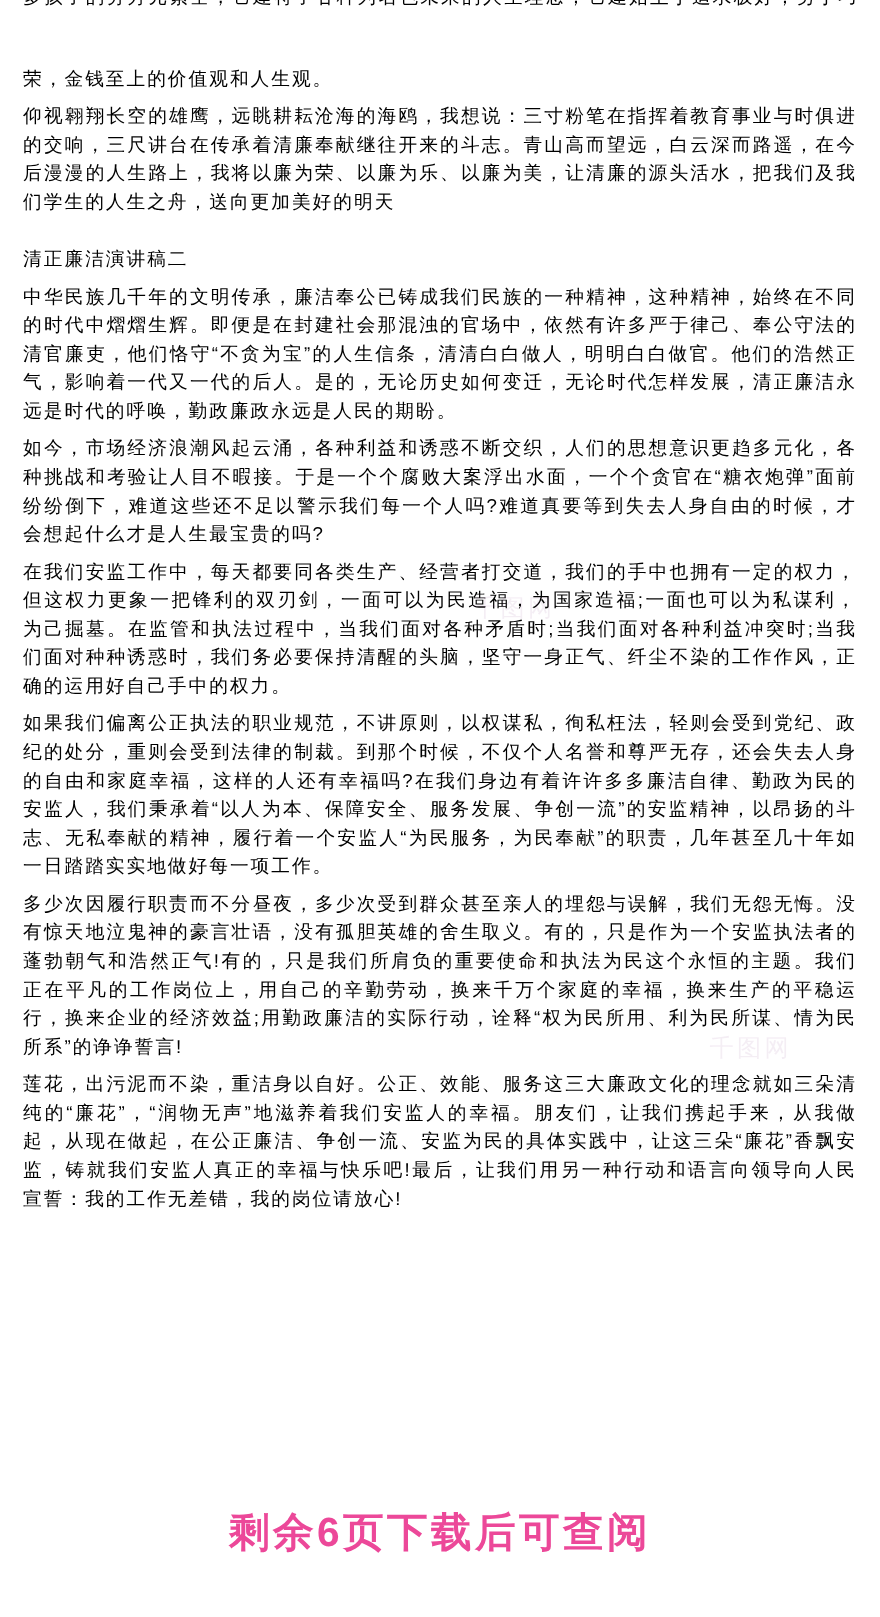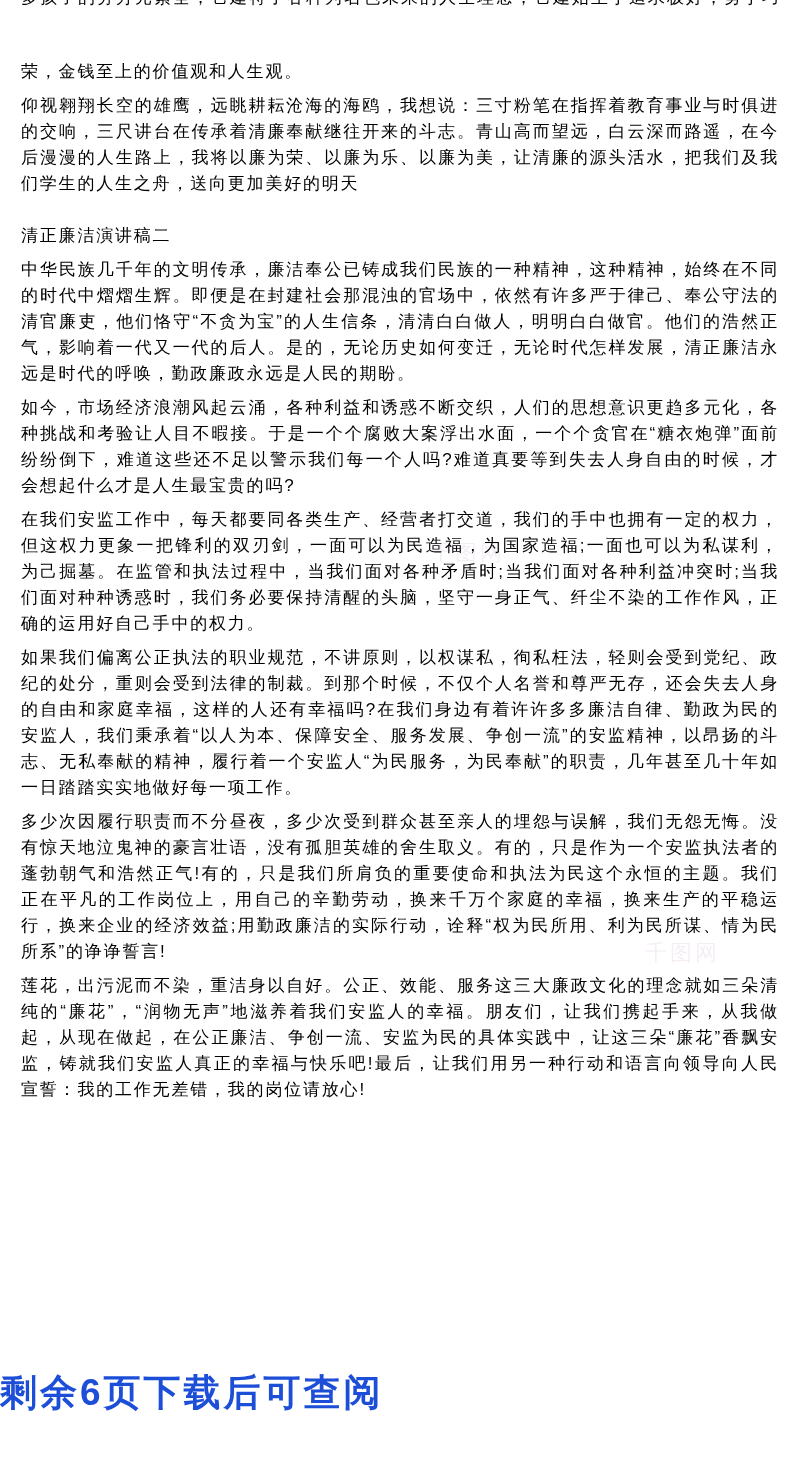--- a/index.html
+++ b/index.html
@@ -49,24 +49,25 @@
     pointer-events: none;
   }
   .wm1 { top: 538px; left: 430px; }
   .wm2 { top: 938px; left: 645px; }
   .footer {
     position: absolute;
     top: 1368px;
     left: 0;
     width: 100%;
     display: flex;
+    justify-content: center;
     align-items: baseline;
     font-size: 37px;
     font-weight: bold;
-    color: #1d4ed8;
+    color: #ec4899;
     letter-spacing: 3px;
   }
 </style>
 </head>
 <body>
 
 <div class="page">
 
   <div class="clipped-line">
     <span>多孩子的芬芳元素全，它建符了各种为名色未来的人生理念，它建始至于追求极好，努于巧</span>

